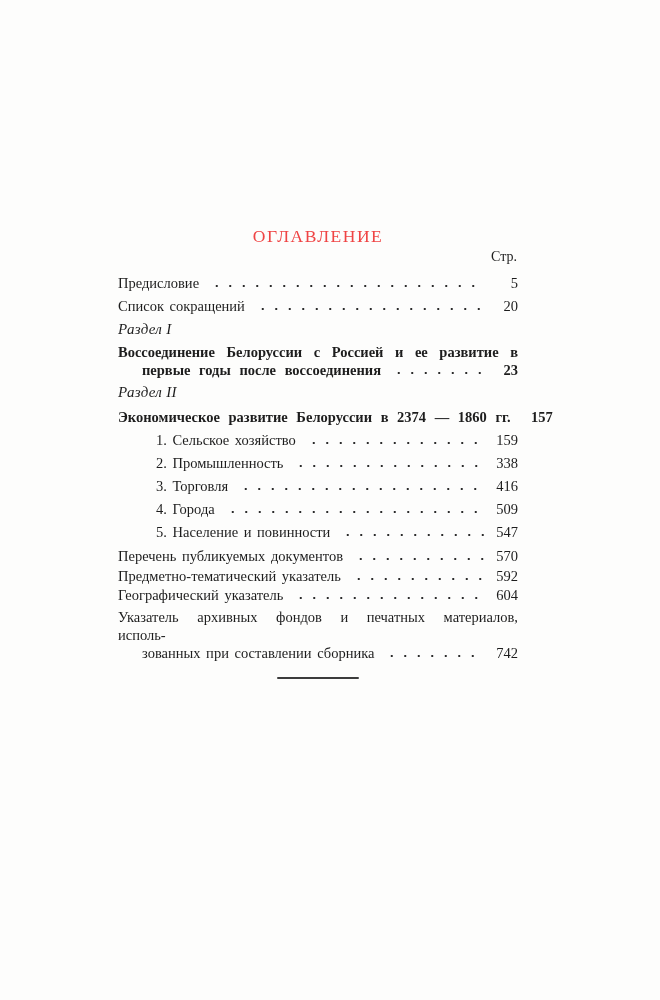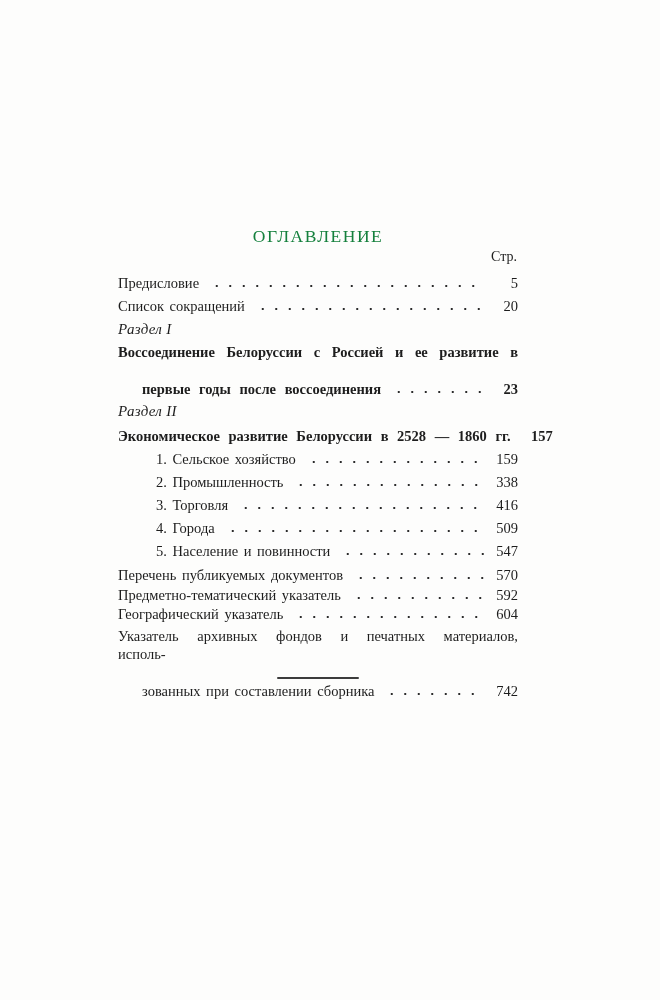--- a/index.html
+++ b/index.html
@@ -22,21 +22,21 @@
     top: 226px;
     width: 400px;
     font-size: 14.5px;
   }
   .doc-title {
     text-align: center;
     font-size: 17.5px;
     letter-spacing: 1.5px;
     font-weight: normal;
     margin: 0 0 2px 0;
-    color: #15803d;
+    color: #ef4444;
   }
   .col-header {
     text-align: right;
     font-size: 14px;
     line-height: 16px;
     margin-bottom: 7px;
     padding-right: 1px;
   }
   .row {
     display: flex;
@@ -64,21 +64,21 @@
     font-style: italic;
     font-size: 15px;
     line-height: 23px;
     letter-spacing: 0.3px;
   }
   .bold { font-weight: bold; }
   .bold .label, .justified { word-spacing: 5px; }
   .indent1 { padding-left: 38px; justify-content: center; }
   .hang { padding-left: 24px; }
   .two-line { line-height: 18px; }
-  .two-line .row { line-height: 18px; margin-top: 19px; }
+  .two-line .row { line-height: 18px; }
   .justified {
     text-align: justify;
     text-align-last: justify;
     line-height: 18px;
   }
   .group-tail .row { line-height: 19.5px; }
   .mt2 { margin-top: 2px; }
   .mt3 { margin-top: 3px; }
   .divider {
     position: absolute;
@@ -119,21 +119,21 @@
       <div class="row hang">
         <span class="label">первые годы после воссоединения</span>
         <span class="dots"></span>
         <span class="page-num">23</span>
       </div>
     </div>
 
     <div class="section-head mt2">Раздел II</div>
 
     <div class="row bold mt2">
-      <span class="label">Экономическое развитие Белоруссии в 2528 — 1860 гг.</span>
+      <span class="label">Экономическое развитие Белоруссии в 2374 — 1860 гг.</span>
       <span class="dots"></span>
       <span class="page-num">157</span>
     </div>
 
     <div class="row indent1">
       <span class="label">1. Сельское хозяйство</span>
       <span class="dots"></span>
       <span class="page-num">159</span>
     </div>
 

